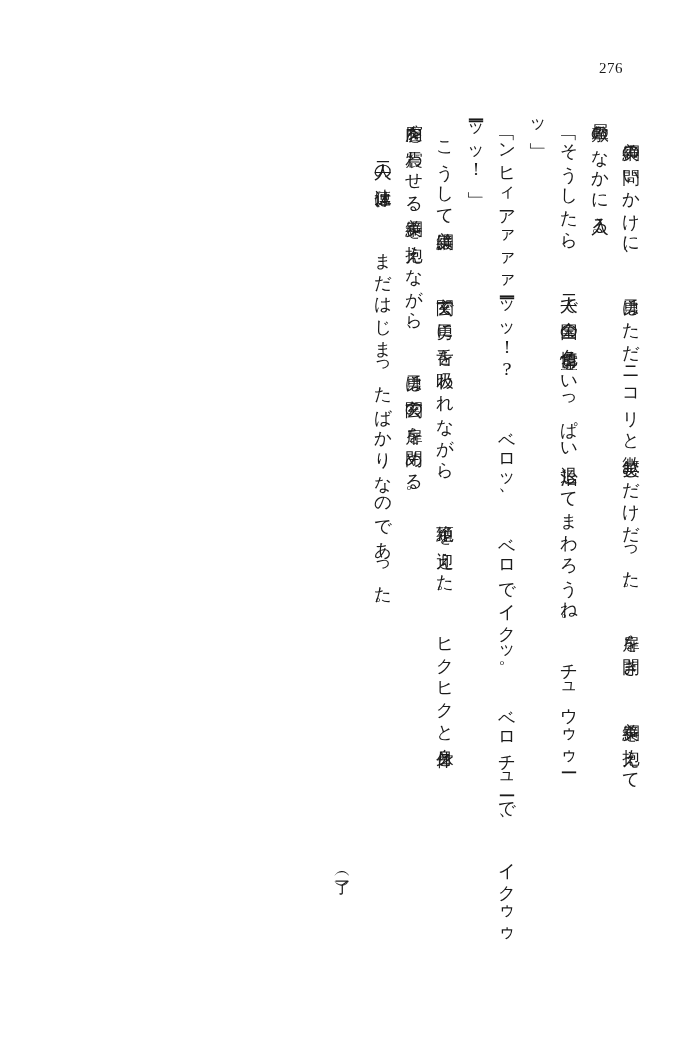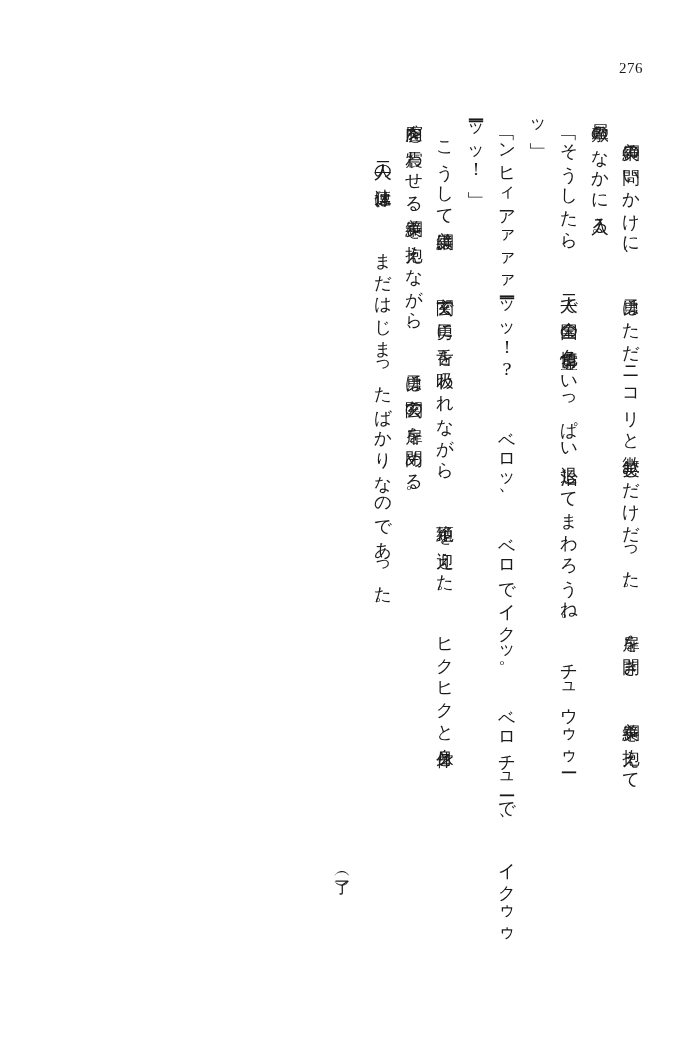--- a/index.html
+++ b/index.html
@@ -17,21 +17,21 @@
   }
   .page {
     width: 695px;
     height: 1050px;
     position: relative;
     box-sizing: border-box;
   }
   .page-number {
     position: absolute;
     top: 60px;
-    right: 52px;
+    right: 72px;
     font-size: 15px;
     letter-spacing: 0.5px;
     color: #1a1a1a;
     font-family: "Liberation Serif", "DejaVu Serif", serif;
   }
   .body-area {
     position: absolute;
     top: 110px;
     right: 56px;
     left: 56px;

